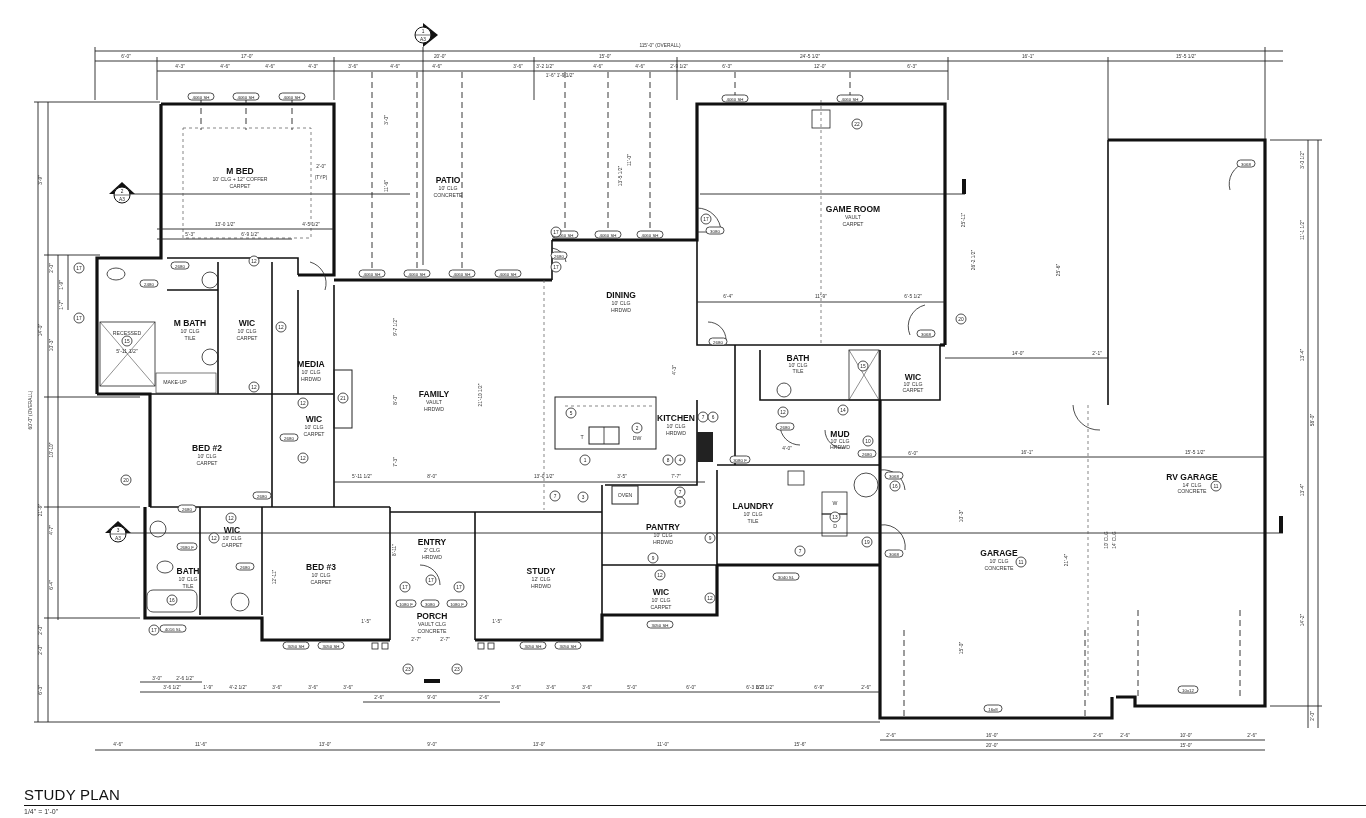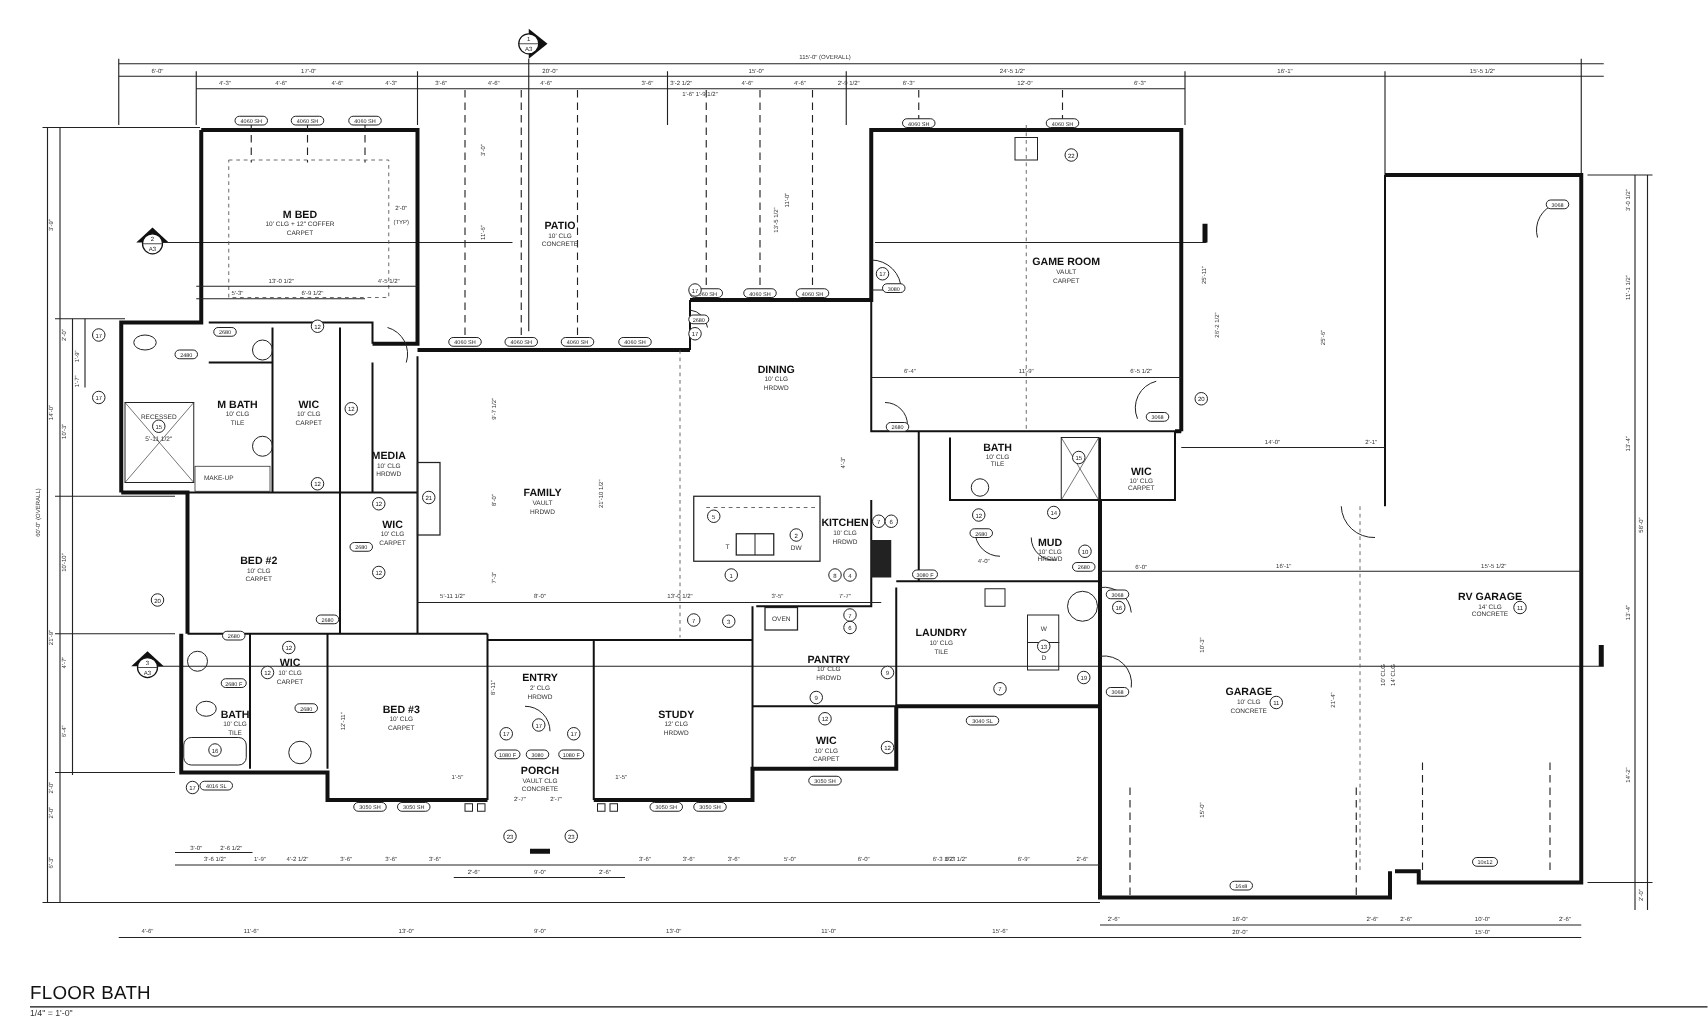--- a/index.html
+++ b/index.html
@@ -859,16 +859,16 @@
       </g>
     <g>
         <text class="room-name" x="1192" y="480">RV GARAGE</text>
         <text class="room-sub" x="1192" y="487">14' CLG</text>
         <text class="room-sub" x="1192" y="493">CONCRETE</text>
       </g>
   </g>
 </svg>
 
 <div class="title-block">
-  <div class="title">FLOOR BATH</div>
+  <div class="title">STUDY PLAN</div>
   <div class="title-rule"></div>
   <div class="scale">1/4" = 1'-0"</div>
 </div>
 
 </body></html>

